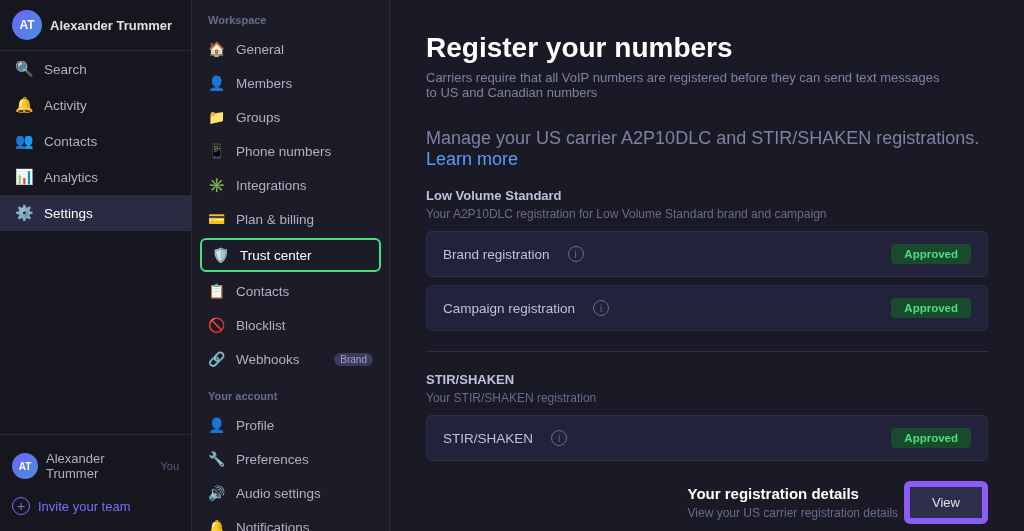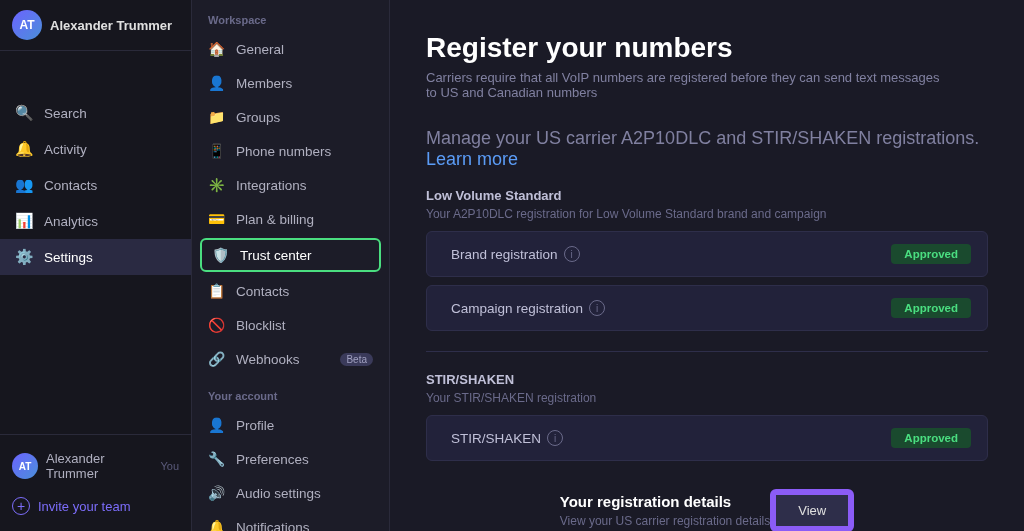--- a/index.html
+++ b/index.html
@@ -15,21 +15,20 @@
 
     
     .sidebar-left {
       width: 192px;
       background: #16161e;
       display: flex;
       flex-direction: column;
       padding: 0;
       flex-shrink: 0;
       border-right: 1px solid #2a2a3a;
-      gap: 44px;
     }
 
     .user-header {
       display: flex;
       align-items: center;
       gap: 8px;
       padding: 10px 12px;
       border-bottom: 1px solid #2a2a3a;
     }
 
@@ -237,24 +236,23 @@
       background: #22223a;
       border: 1px solid #2e2e4a;
       border-radius: 6px;
       padding: 12px 16px;
       margin-bottom: 8px;
     }
 
     .reg-row-label {
       display: flex;
       align-items: center;
-      gap: 6px;
+      gap: 18px;
       font-size: 13.5px;
       color: #c0c0d8;
-      margin-left: 8px;
     }
 
     .info-icon {
       width: 16px;
       height: 16px;
       border-radius: 50%;
       border: 1.5px solid #6a6a8a;
       display: inline-flex;
       align-items: center;
       justify-content: center;
@@ -275,22 +273,23 @@
 
     .divider {
       height: 1px;
       background: #2e2e4a;
       margin: 20px 0;
     }
 
     .registration-details-row {
       display: flex;
       align-items: center;
-      justify-content: center;
-      margin-top: 28px;
+      justify-content: flex-end;
+      margin-top: 20px;
+      gap: 6px;
     }
 
     .details-text-block .details-title {
       font-size: 15px;
       font-weight: 600;
       color: #ffffff;
       margin-bottom: 4px;
     }
 
     .details-text-block .details-subtitle {
@@ -391,21 +390,21 @@
     <span class="mid-icon">📋</span>
     <span>Contacts</span>
   </div>
   <div class="mid-item">
     <span class="mid-icon">🚫</span>
     <span>Blocklist</span>
   </div>
   <div class="mid-item">
     <span class="mid-icon">🔗</span>
     <span>Webhooks</span>
-    <span class="badge">Beta</span>
+    <span class="badge">Brand</span>
   </div>
 
   <div class="section-label">Your account</div>
 
   <div class="mid-item">
     <span class="mid-icon">👤</span>
     <span>Profile</span>
   </div>
   <div class="mid-item">
     <span class="mid-icon">🔧</span>

